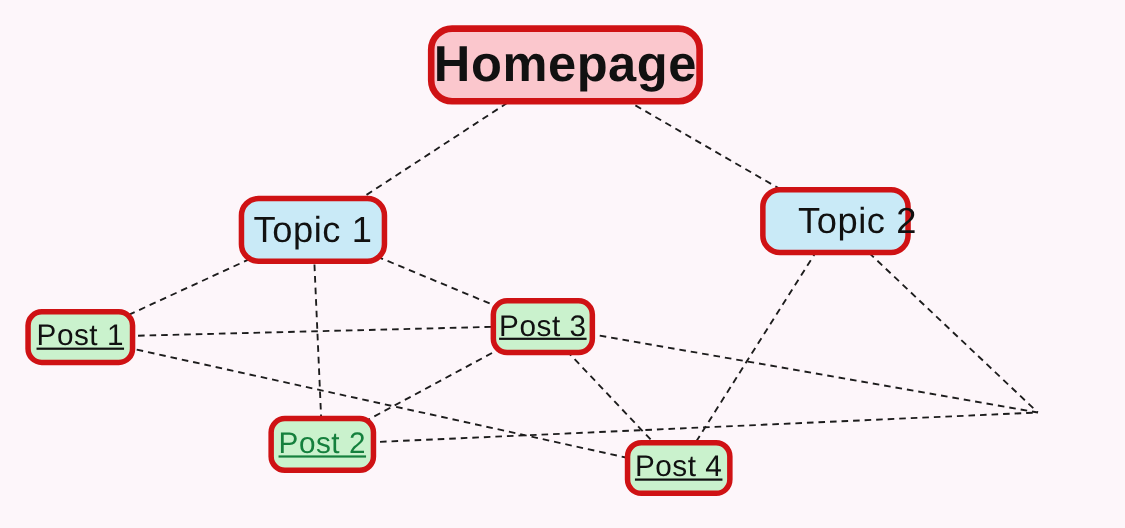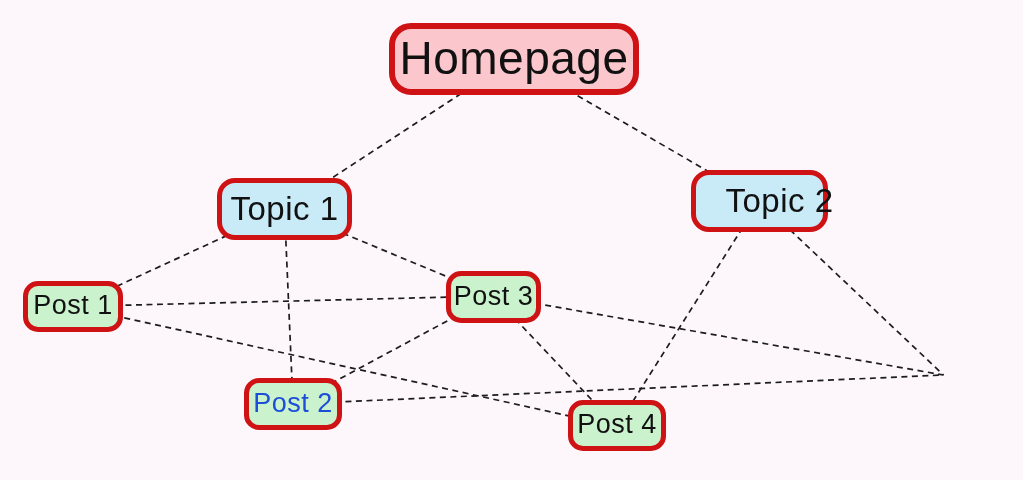--- a/index.html
+++ b/index.html
@@ -40,20 +40,21 @@
     border-radius: 22px;
   }
   .node-topic {
     border-width: 5px;
     border-radius: 18px;
     text-align: center;
   }
   .node-post {
     border-width: 5px;
     border-radius: 15px;
+    text-decoration: underline;
   }
   .node-label {
     transform: translateY(-1px);
   }
 </style>
 </head>
 <body>
 
 <div class="canvas" style="background: rgb(253, 246, 250);">
 
@@ -66,37 +67,37 @@
       <line x1="759.5" y1="201" x2="617" y2="426.5" stroke="#1c1c1c" stroke-width="1.7" stroke-dasharray="6 4.5"></line>
       <line x1="759.5" y1="201" x2="943.5" y2="375" stroke="#1c1c1c" stroke-width="1.7" stroke-dasharray="6 4.5"></line>
       <line x1="73" y1="306.5" x2="493.5" y2="296" stroke="#1c1c1c" stroke-width="1.7" stroke-dasharray="6 4.5"></line>
       <line x1="73" y1="306.5" x2="617" y2="426.5" stroke="#1c1c1c" stroke-width="1.7" stroke-dasharray="6 4.5"></line>
       <line x1="493.5" y1="296" x2="293" y2="404" stroke="#1c1c1c" stroke-width="1.7" stroke-dasharray="6 4.5"></line>
       <line x1="293" y1="404" x2="943.5" y2="375" stroke="#1c1c1c" stroke-width="1.7" stroke-dasharray="6 4.5"></line>
       <line x1="493.5" y1="296" x2="617" y2="426.5" stroke="#1c1c1c" stroke-width="1.7" stroke-dasharray="6 4.5"></line>
       <line x1="493.5" y1="296" x2="943.5" y2="375" stroke="#1c1c1c" stroke-width="1.7" stroke-dasharray="6 4.5"></line>
     </svg>
 
-  <div class="node node-homepage" style="left: 389px; top: 23px; width: 250px; height: 72px; font-size: 46px; background: rgb(251, 199, 205); border-color: rgb(207, 18, 20); color: rgb(17, 17, 17);">
+  <div class="node node-homepage" style="left: 389px; top: 23px; width: 250px; height: 72px; font-size: 46px; background: rgb(251, 199, 205); border-color: rgb(207, 18, 20); color: rgb(17, 17, 17); font-weight: bold;">
     <span class="node-label">Homepage</span>
   </div>
 
   <div class="node node-topic" style="left: 217px; top: 178px; width: 135px; height: 62px; font-size: 33px; background: rgb(201, 234, 247); border-color: rgb(207, 18, 20); color: rgb(17, 17, 17);">
     <span class="node-label">Topic 1</span>
   </div>
 
   <div class="node node-topic" style="left: 691px; top: 170px; width: 137px; height: 62px; font-size: 33px; background: rgb(201, 234, 247); border-color: rgb(207, 18, 20); color: rgb(17, 17, 17); padding-left: 40px;">
     <span class="node-label">Topic 2</span>
   </div>
 
   <div class="node node-post" style="left: 23px; top: 281px; width: 100px; height: 51px; font-size: 27px; background: rgb(202, 242, 205); border-color: rgb(207, 18, 20); color: rgb(17, 17, 17);">
     <span class="node-label">Post 1</span>
   </div>
 
-  <div class="node node-post" style="left: 244px; top: 378px; width: 98px; height: 52px; font-size: 27px; background: rgb(202, 242, 205); border-color: rgb(207, 18, 20); color: #1d4ed8;">
+  <div class="node node-post" style="left: 244px; top: 378px; width: 98px; height: 52px; font-size: 27px; background: rgb(202, 242, 205); border-color: rgb(207, 18, 20); color: #15803d;">
     <span class="node-label">Post 2</span>
   </div>
 
   <div class="node node-post" style="left: 446px; top: 271px; width: 95px; height: 52px; font-size: 27px; background: rgb(202, 242, 205); border-color: rgb(207, 18, 20); color: rgb(17, 17, 17);">
     <span class="node-label">Post 3</span>
   </div>
 
   <div class="node node-post" style="left: 568px; top: 400px; width: 98px; height: 51px; font-size: 27px; background: rgb(202, 242, 205); border-color: rgb(207, 18, 20); color: rgb(17, 17, 17);">
     <span class="node-label">Post 4</span>
   </div>

